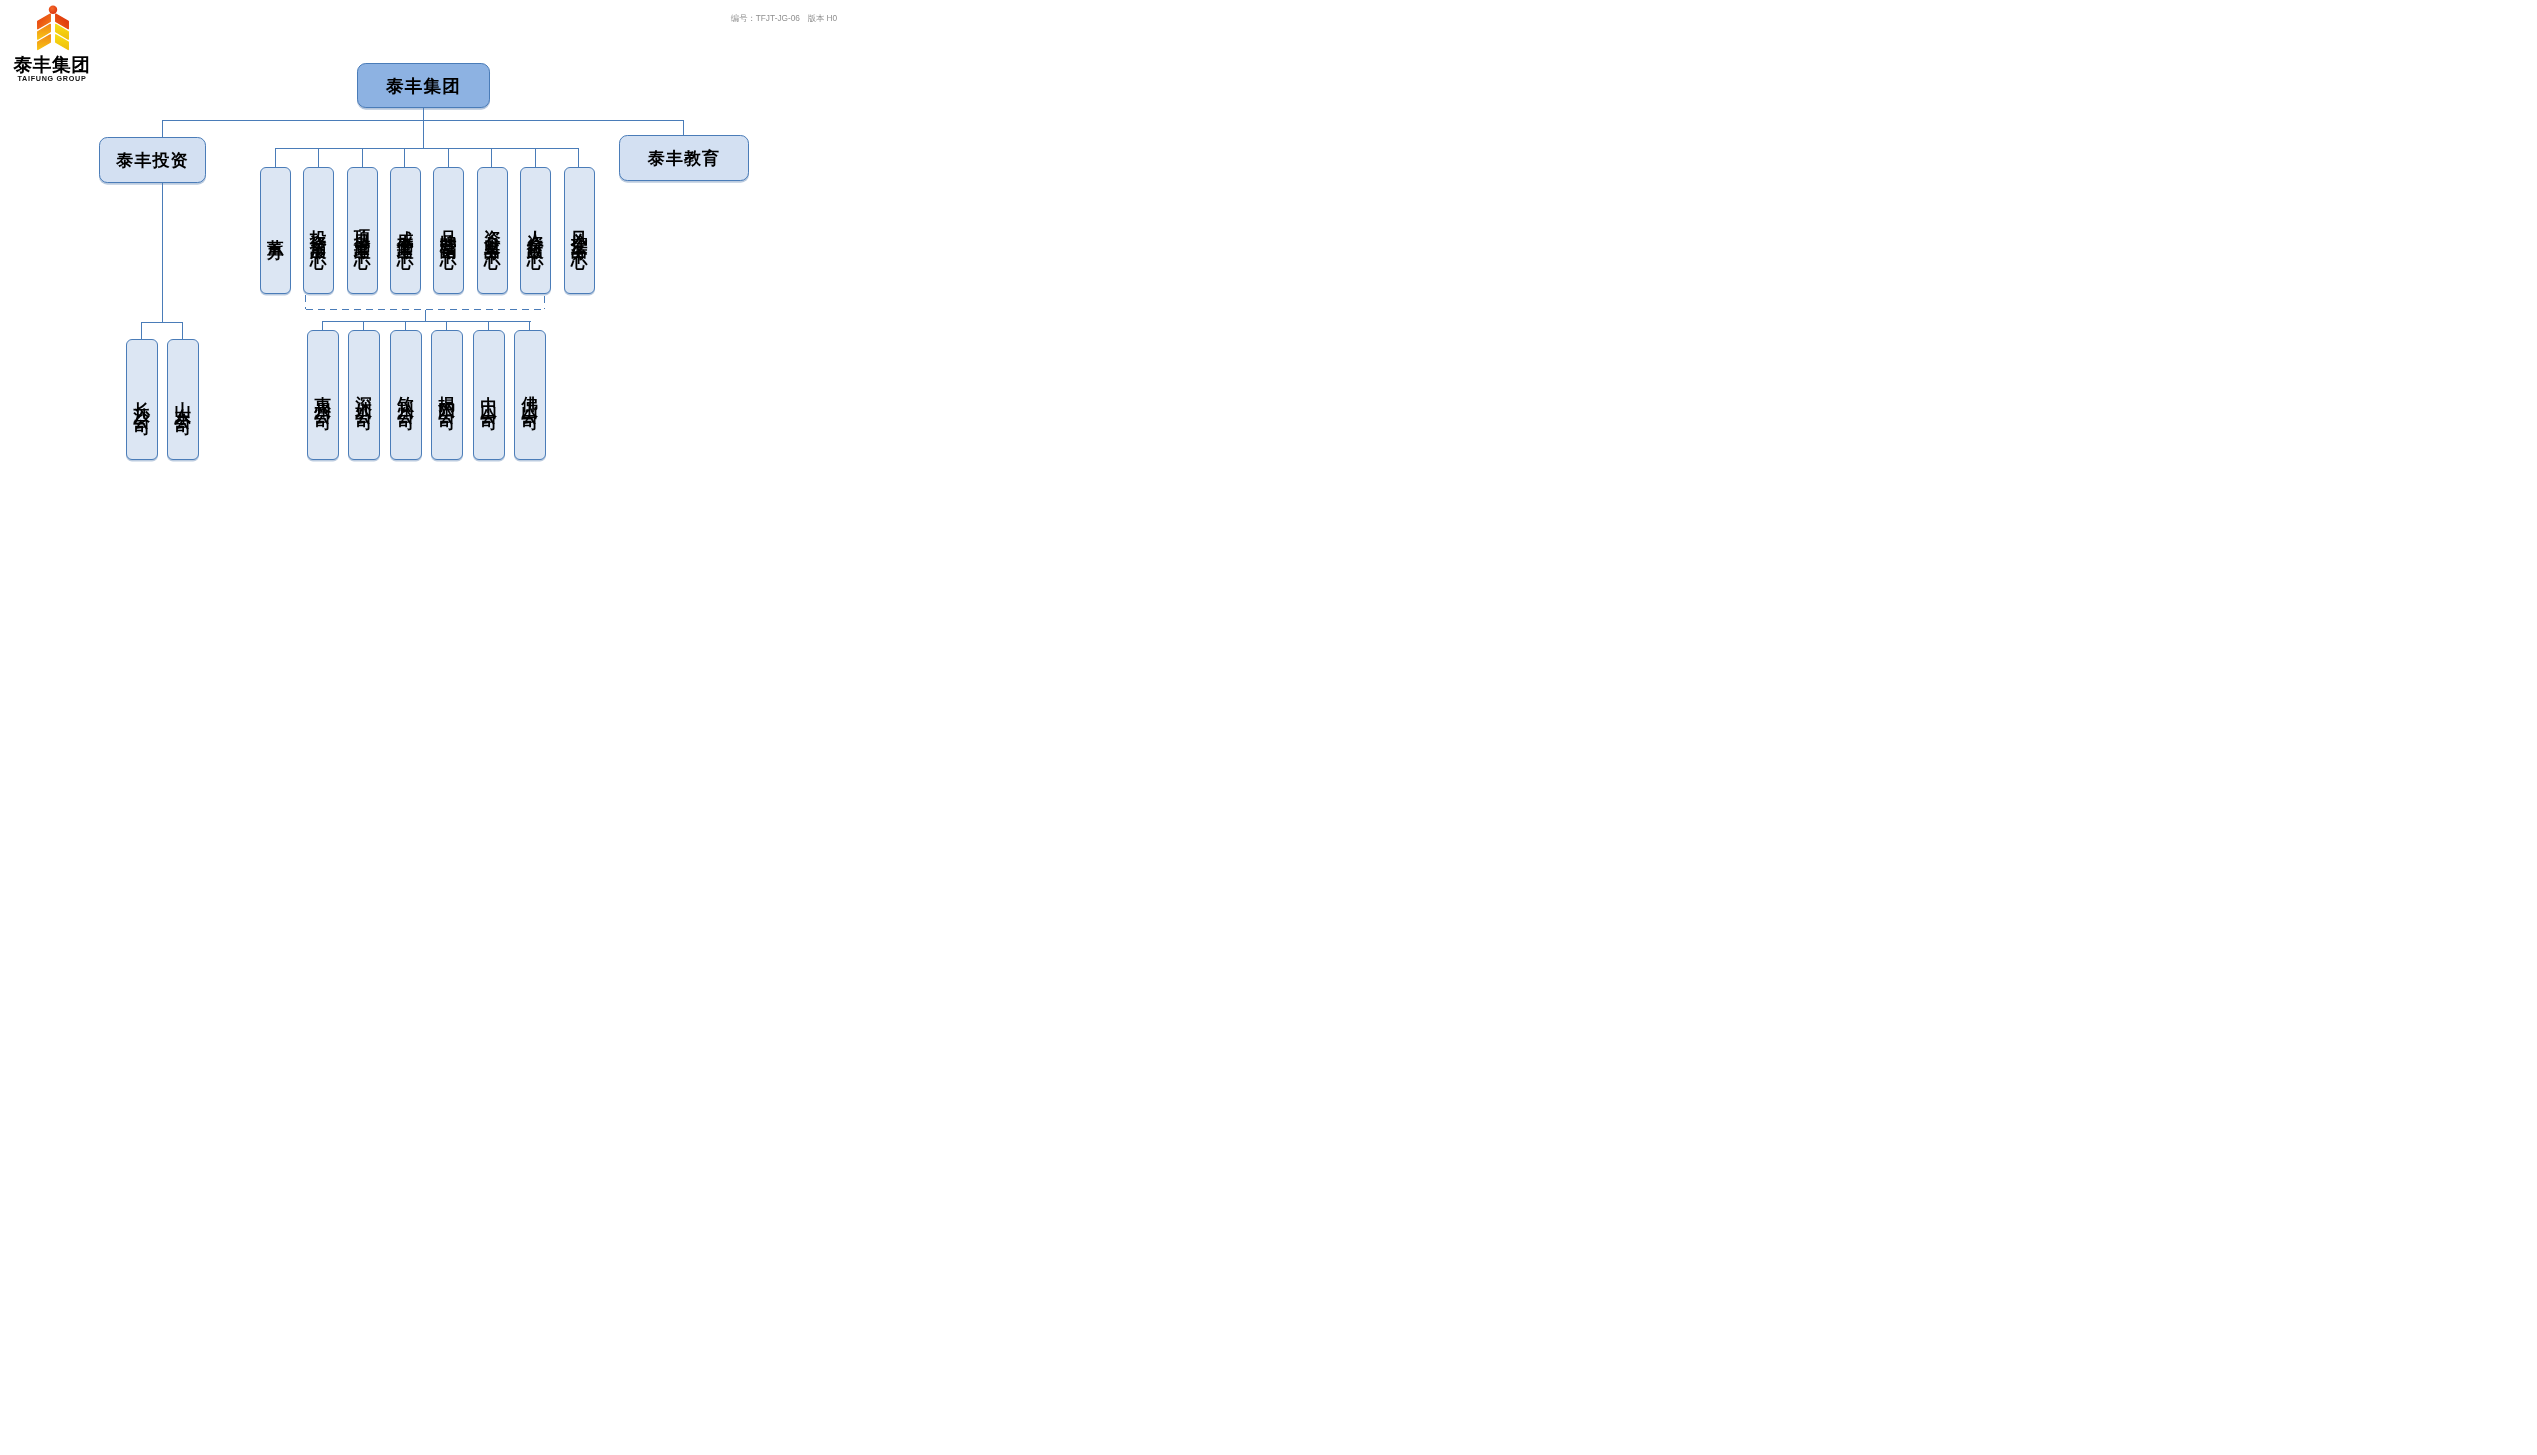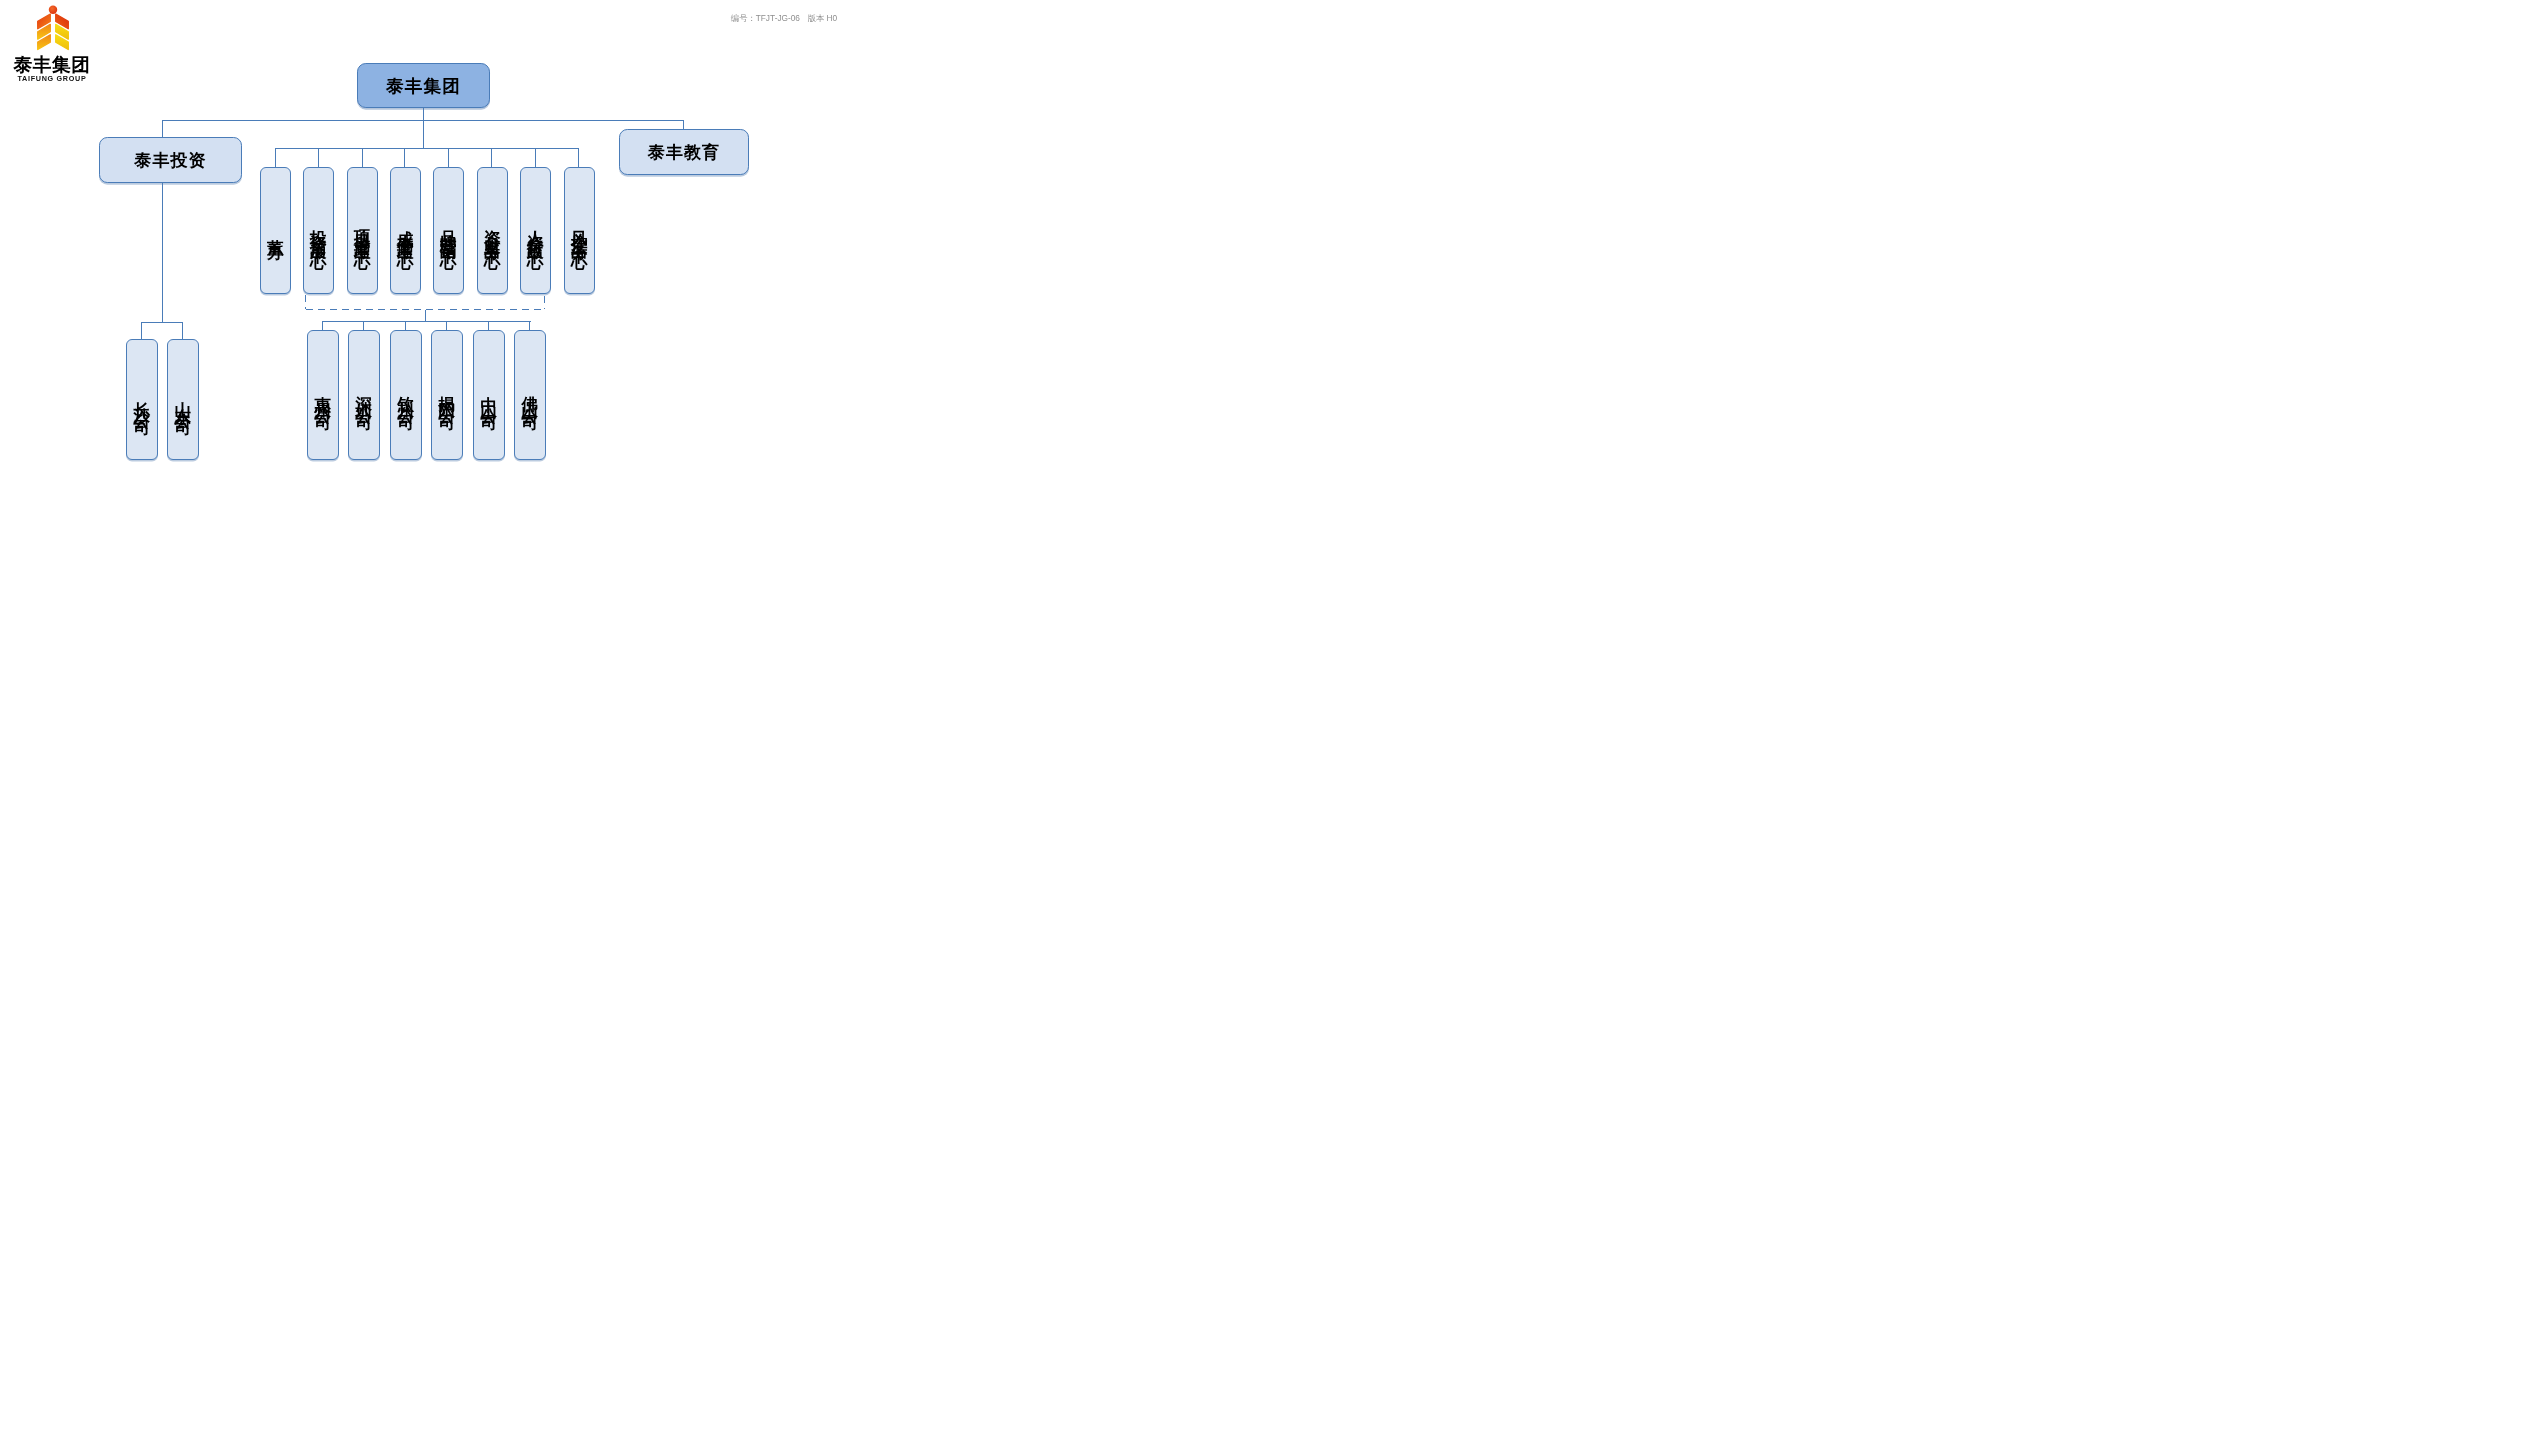--- a/index.html
+++ b/index.html
@@ -111,24 +111,24 @@
   <div class="line-v" style="left:363px;top:321px;height:9.4px;"></div>
   <div class="line-v" style="left:405px;top:321px;height:9.4px;"></div>
   <div class="line-v" style="left:446px;top:321px;height:9.4px;"></div>
   <div class="line-v" style="left:488px;top:321px;height:9.4px;"></div>
   <div class="line-v" style="left:529px;top:321px;height:9.4px;"></div>
 
   <div class="box box-root" style="left:357px;top:63px;width:133px;height:45px;">
     <span>泰丰集团</span>
   </div>
 
-  <div class="box box-l2" style="left:99px;top:137px;width:143px;height:46px;">
+  <div class="box box-l2" style="left:99px;top:137px;width:107px;height:46px;">
     <span>泰丰投资</span>
   </div>
-  <div class="box box-l2" style="left:619px;top:129px;width:130px;height:46px;">
+  <div class="box box-l2" style="left:619px;top:135px;width:130px;height:46px;">
     <span>泰丰教育</span>
   </div>
 
   <div class="box box-sm" style="left:260px;top:167px;width:31px;height:127px;">
     <span class="vlabel">董办</span>
     </div>
   <div class="box box-sm" style="left:303px;top:167px;width:31px;height:127px;">
     <span class="vlabel">投资拓展中心</span>
     </div>
   <div class="box box-sm" style="left:347px;top:167px;width:31px;height:127px;">

